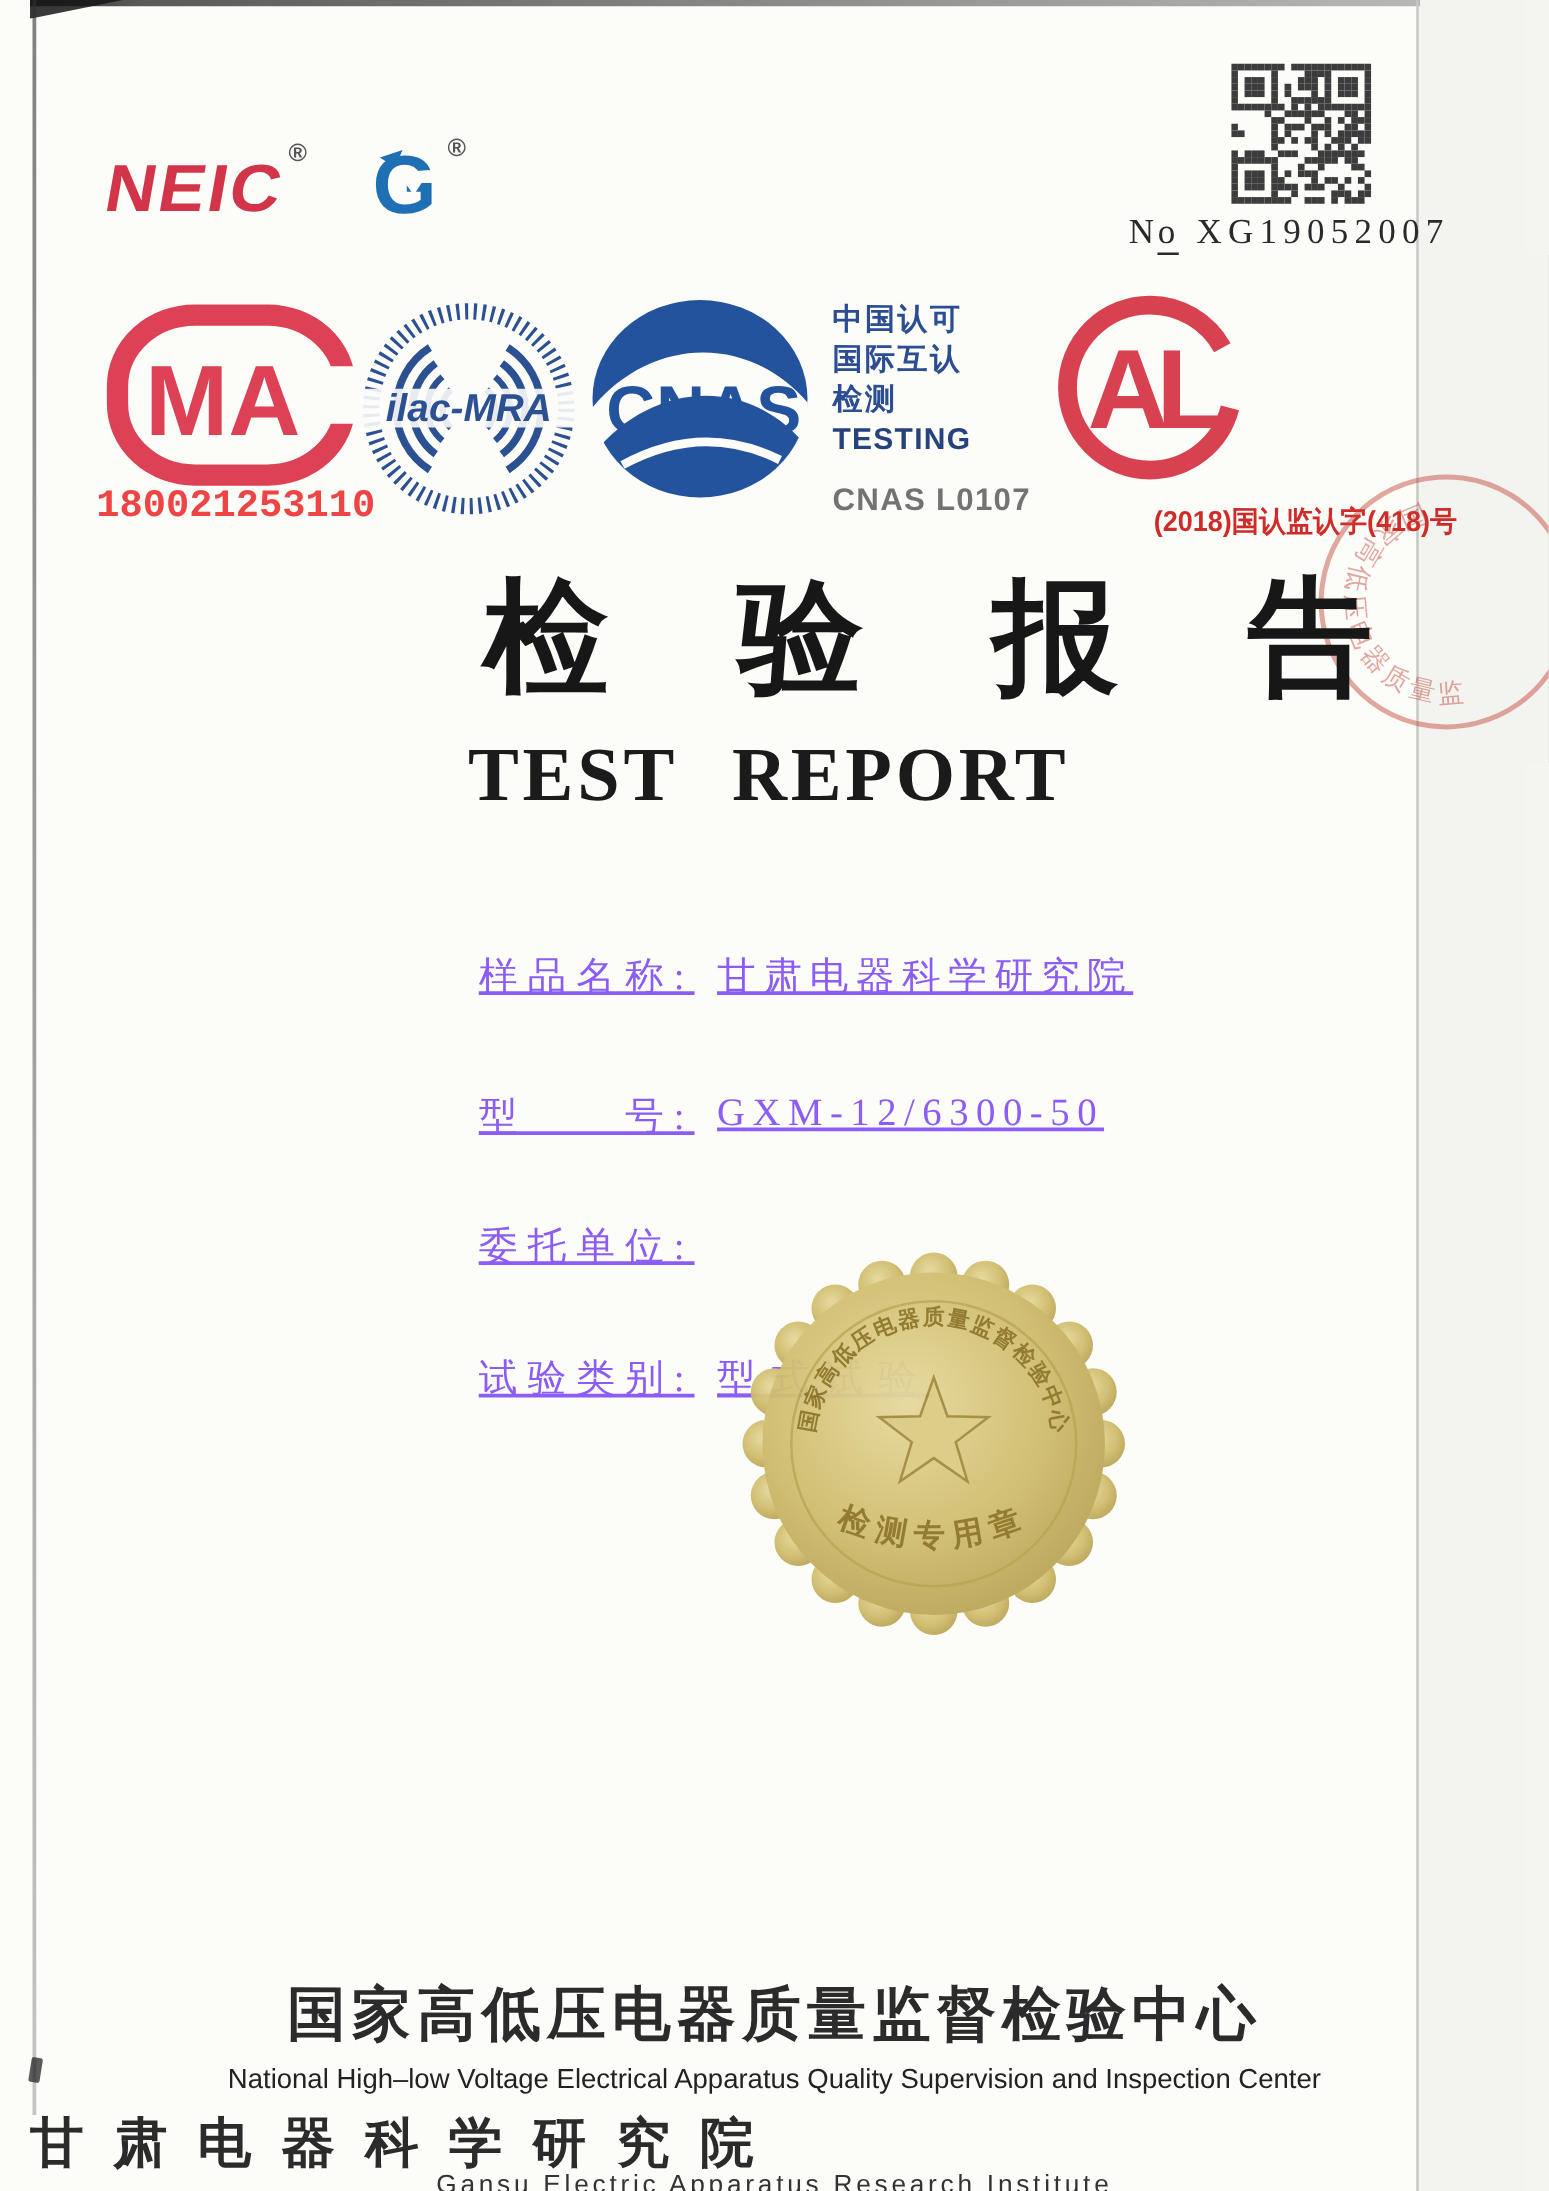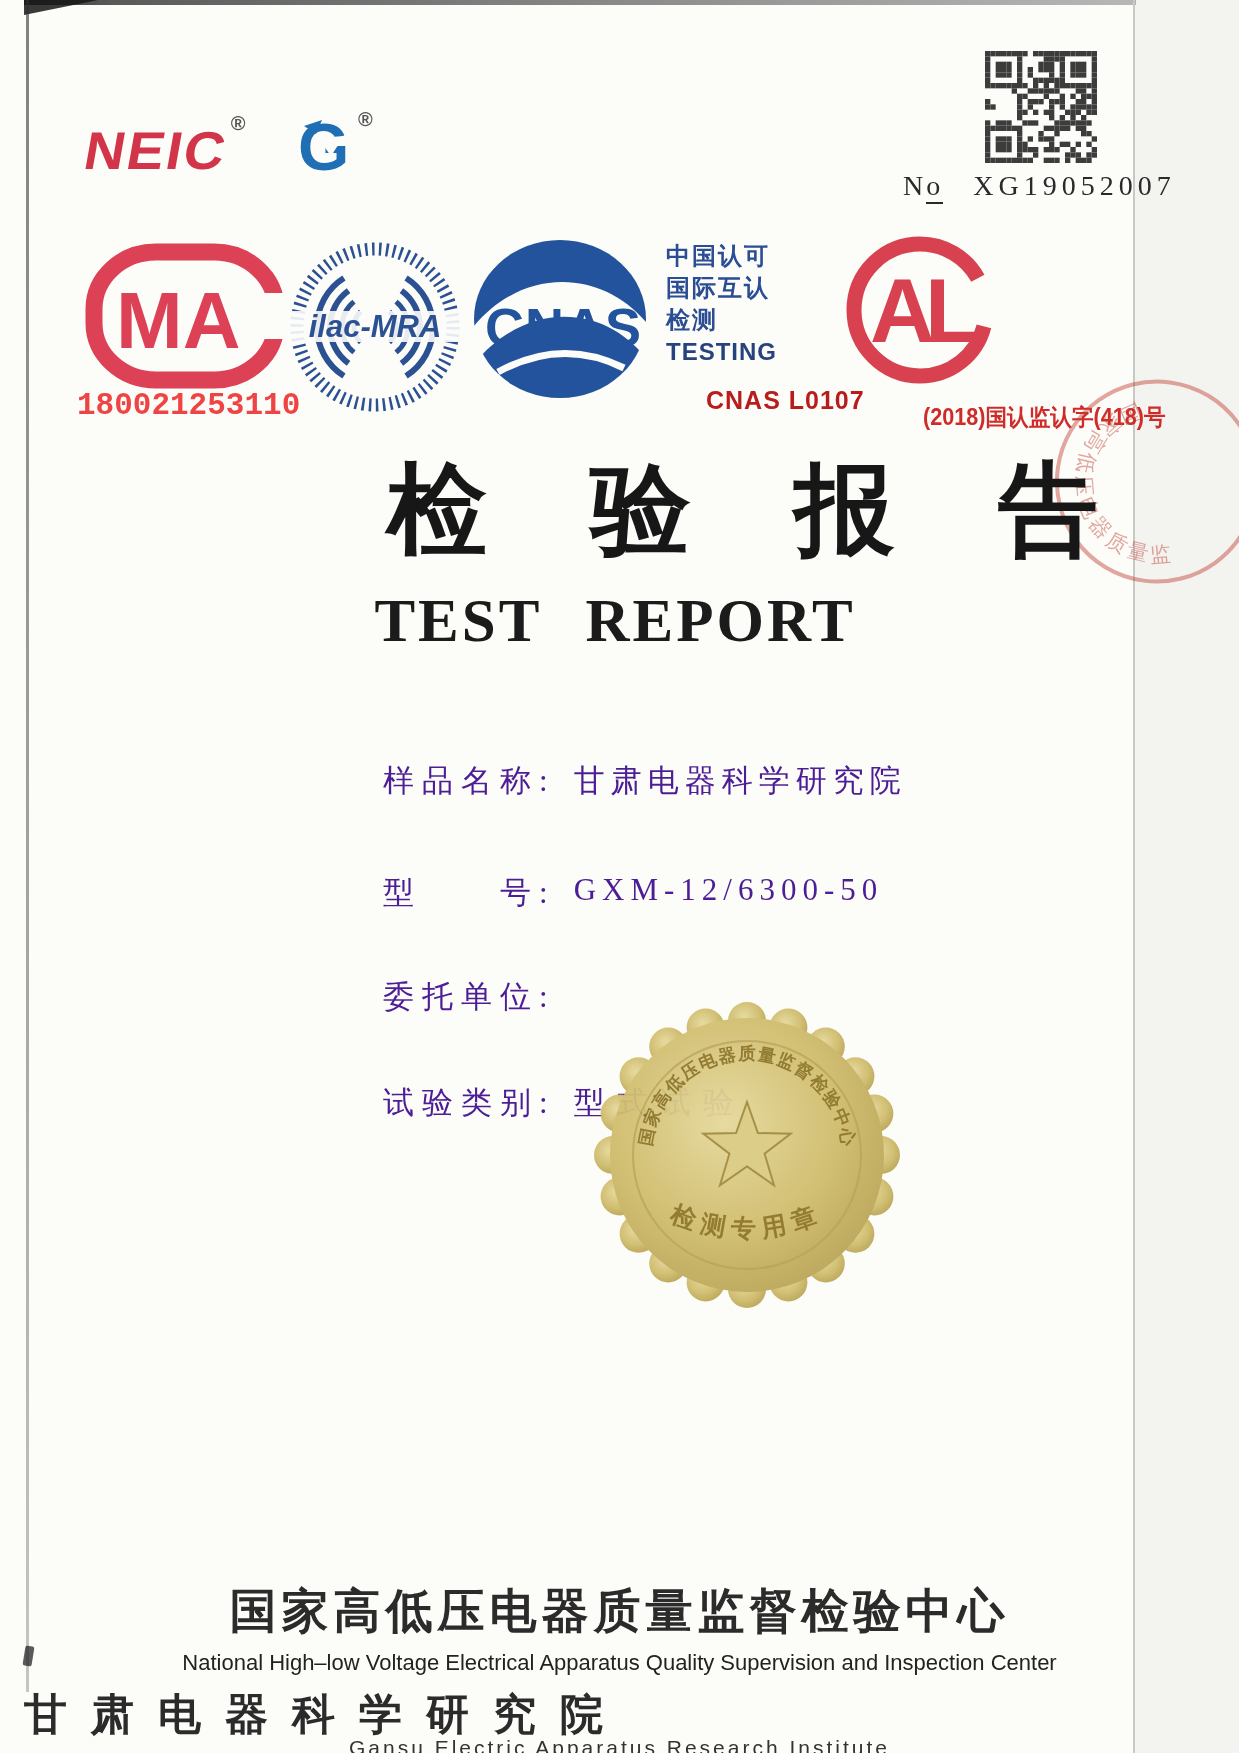--- a/index.html
+++ b/index.html
@@ -23,43 +23,43 @@
   .neic{position:absolute;left:85px;top:118px;}
   .neic .txt{font-size:56px;font-weight:800;color:#d23549;letter-spacing:2px;
     display:inline-block;transform:skewX(-10deg) scaleY(.95);}
   .reg{font-size:20px;color:#555;font-weight:700;vertical-align:top;position:relative;top:-6px;left:4px;}
   .g-logo{position:absolute;left:296px;top:110px;}
   .g-logo .reg{position:absolute;left:62px;top:-2px;}
   .qr{position:absolute;left:985px;top:50px;width:112px;height:114px;}
   .report-no{position:absolute;left:903px;top:170px;font-family:"Liberation Serif",serif;
     font-size:28px;color:#2a2a2a;letter-spacing:3px;}
   .report-no .o{border-bottom:2px solid #2a2a2a;padding-bottom:1px;}
-  .report-no .val{margin-left:30px;letter-spacing:5px;}
+  .report-no .val{margin-left:14px;letter-spacing:5px;}
   
   .cma{position:absolute;left:83px;top:243px;}
   .cma-number{position:absolute;left:77px;top:388px;font-size:31px;font-weight:800;color:#ef4444;font-family:Liberation Mono, monospace;}
   .ilac{position:absolute;left:286px;top:238px;}
   .cnas{position:absolute;left:472px;top:238px;}
   .acc-block{position:absolute;left:666px;top:240px;line-height:32px;}
   .acc-block div{font-size:24px;font-weight:700;color:#2a4d94;letter-spacing:2px;}
   .acc-block .en{font-family:"Liberation Sans",sans-serif;letter-spacing:1px;color:#27437e;}
-  .acc-block .cnas-no{margin-top:16px;font-size:25px;color:#b91c1c;letter-spacing:1px;margin-left:40px;}
+  .acc-block .cnas-no{margin-top:16px;font-size:25px;color:#737373;letter-spacing:1px;}
   .cal{position:absolute;left:838px;top:230px;text-align:center;}
   .cal-approval{position:absolute;left:923px;top:402px;font-size:23px;font-weight:800;color:#cf2b28;
     transform:scaleX(.94);transform-origin:left;white-space:nowrap;}
   .red-stamp{position:absolute;left:1005px;top:360px;opacity:.85;}
   
   .title-cn{position:absolute;left:0;top:444px;width:1100px;text-align:right;
     font-size:100px;font-weight:800;color:#171717;word-spacing:72px;letter-spacing:2px;}
   .title-en{position:absolute;left:0;top:586px;width:1230px;text-align:center;
     font-family:"Liberation Serif",serif;font-size:61px;font-weight:700;color:#1b1b1b;
     letter-spacing:3px;word-spacing:26px;}
   
   .field{position:absolute;left:383px;display:flex;gap:18px;white-space:nowrap;
-    font-family:"Liberation Serif",serif;color:#4c1d95;}
+    font-family:"Liberation Serif",serif;color:#8b5cf6;text-decoration:underline;}
   .field .label{font-size:31px;letter-spacing:8px;}
   .field .value{font-size:31px;letter-spacing:6px;}
   #field-0{top:760px;} #field-1{top:872px;} #field-2{top:976px;} #field-3{top:1082px;}
   #field-3 .value{letter-spacing:12px;}
   
   .gold-seal{position:absolute;left:592px;top:1000px;opacity:.95;}
   
   .footer-cn{position:absolute;left:0;top:1580px;width:1239px;text-align:center;
     font-size:47px;font-weight:800;color:#2b2b2b;letter-spacing:5px;}
   .footer-en{position:absolute;left:0;top:1650px;width:1239px;text-align:center;

